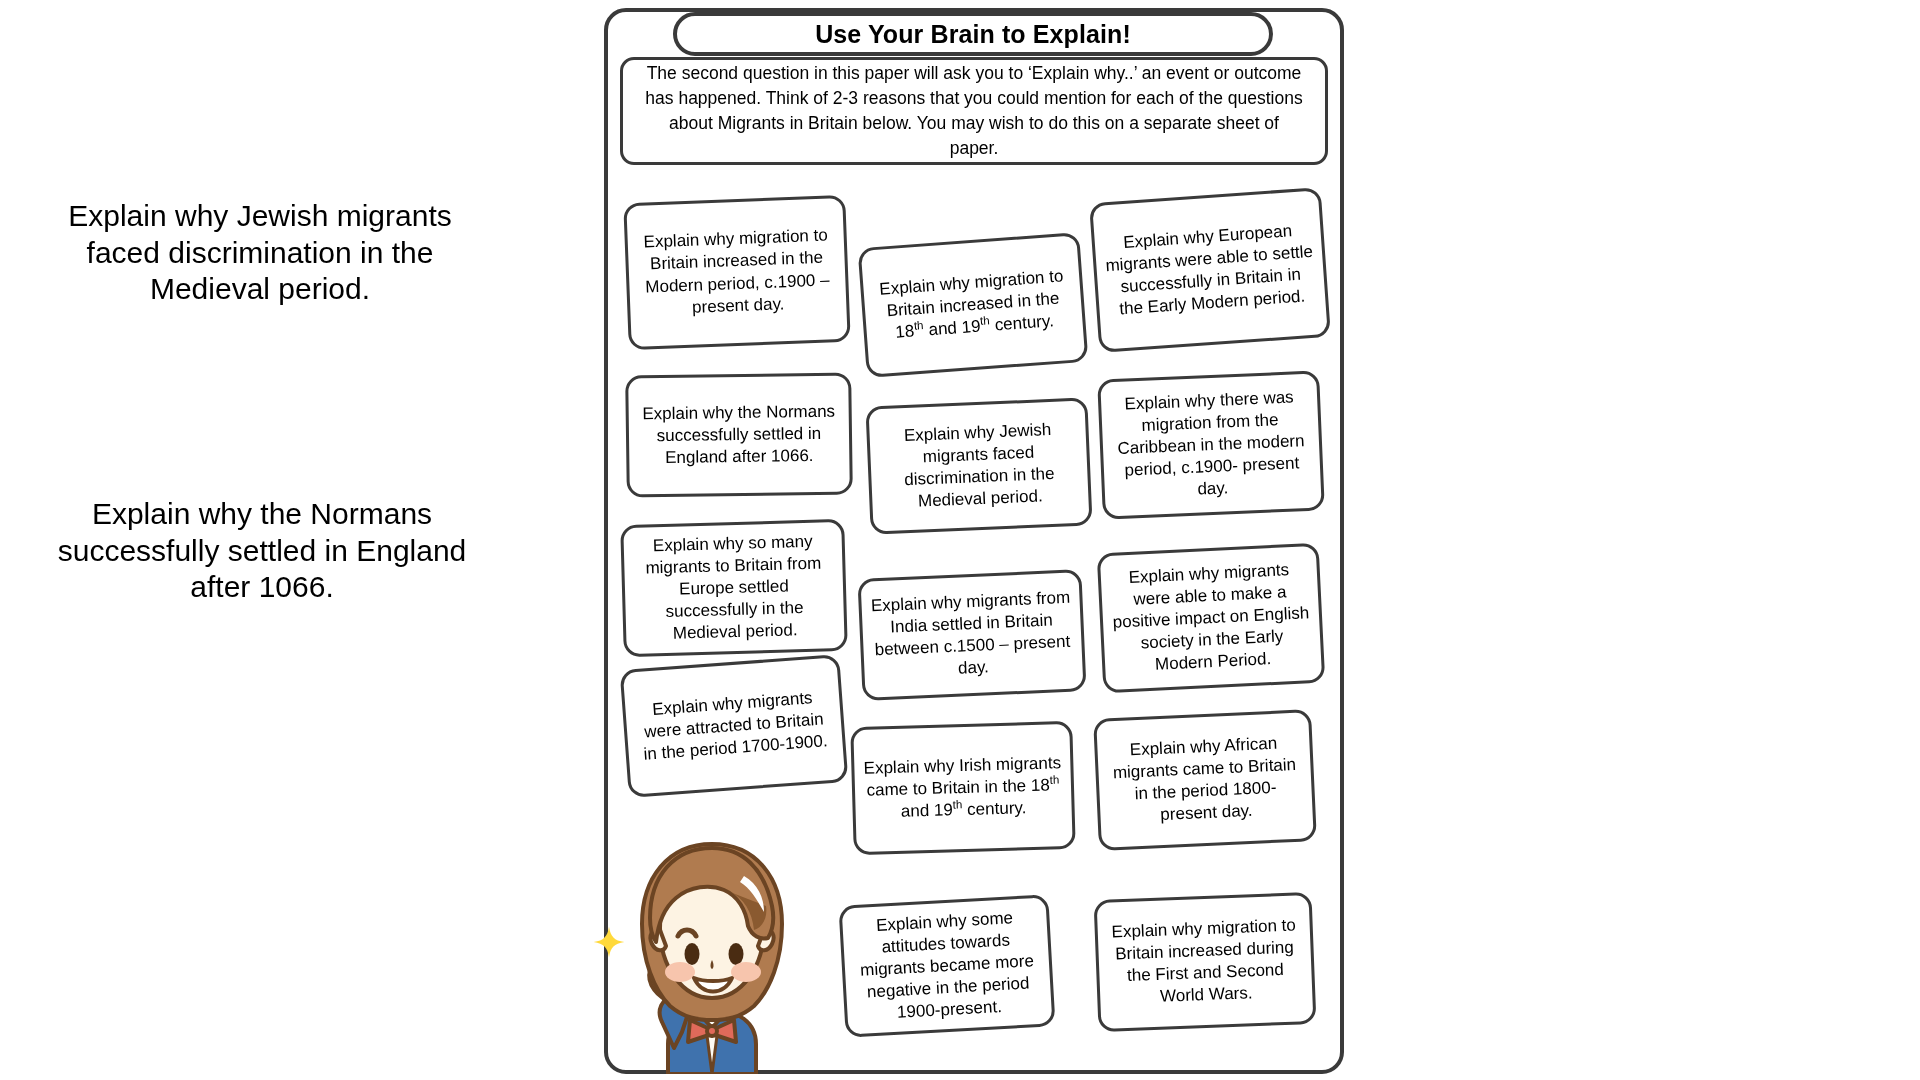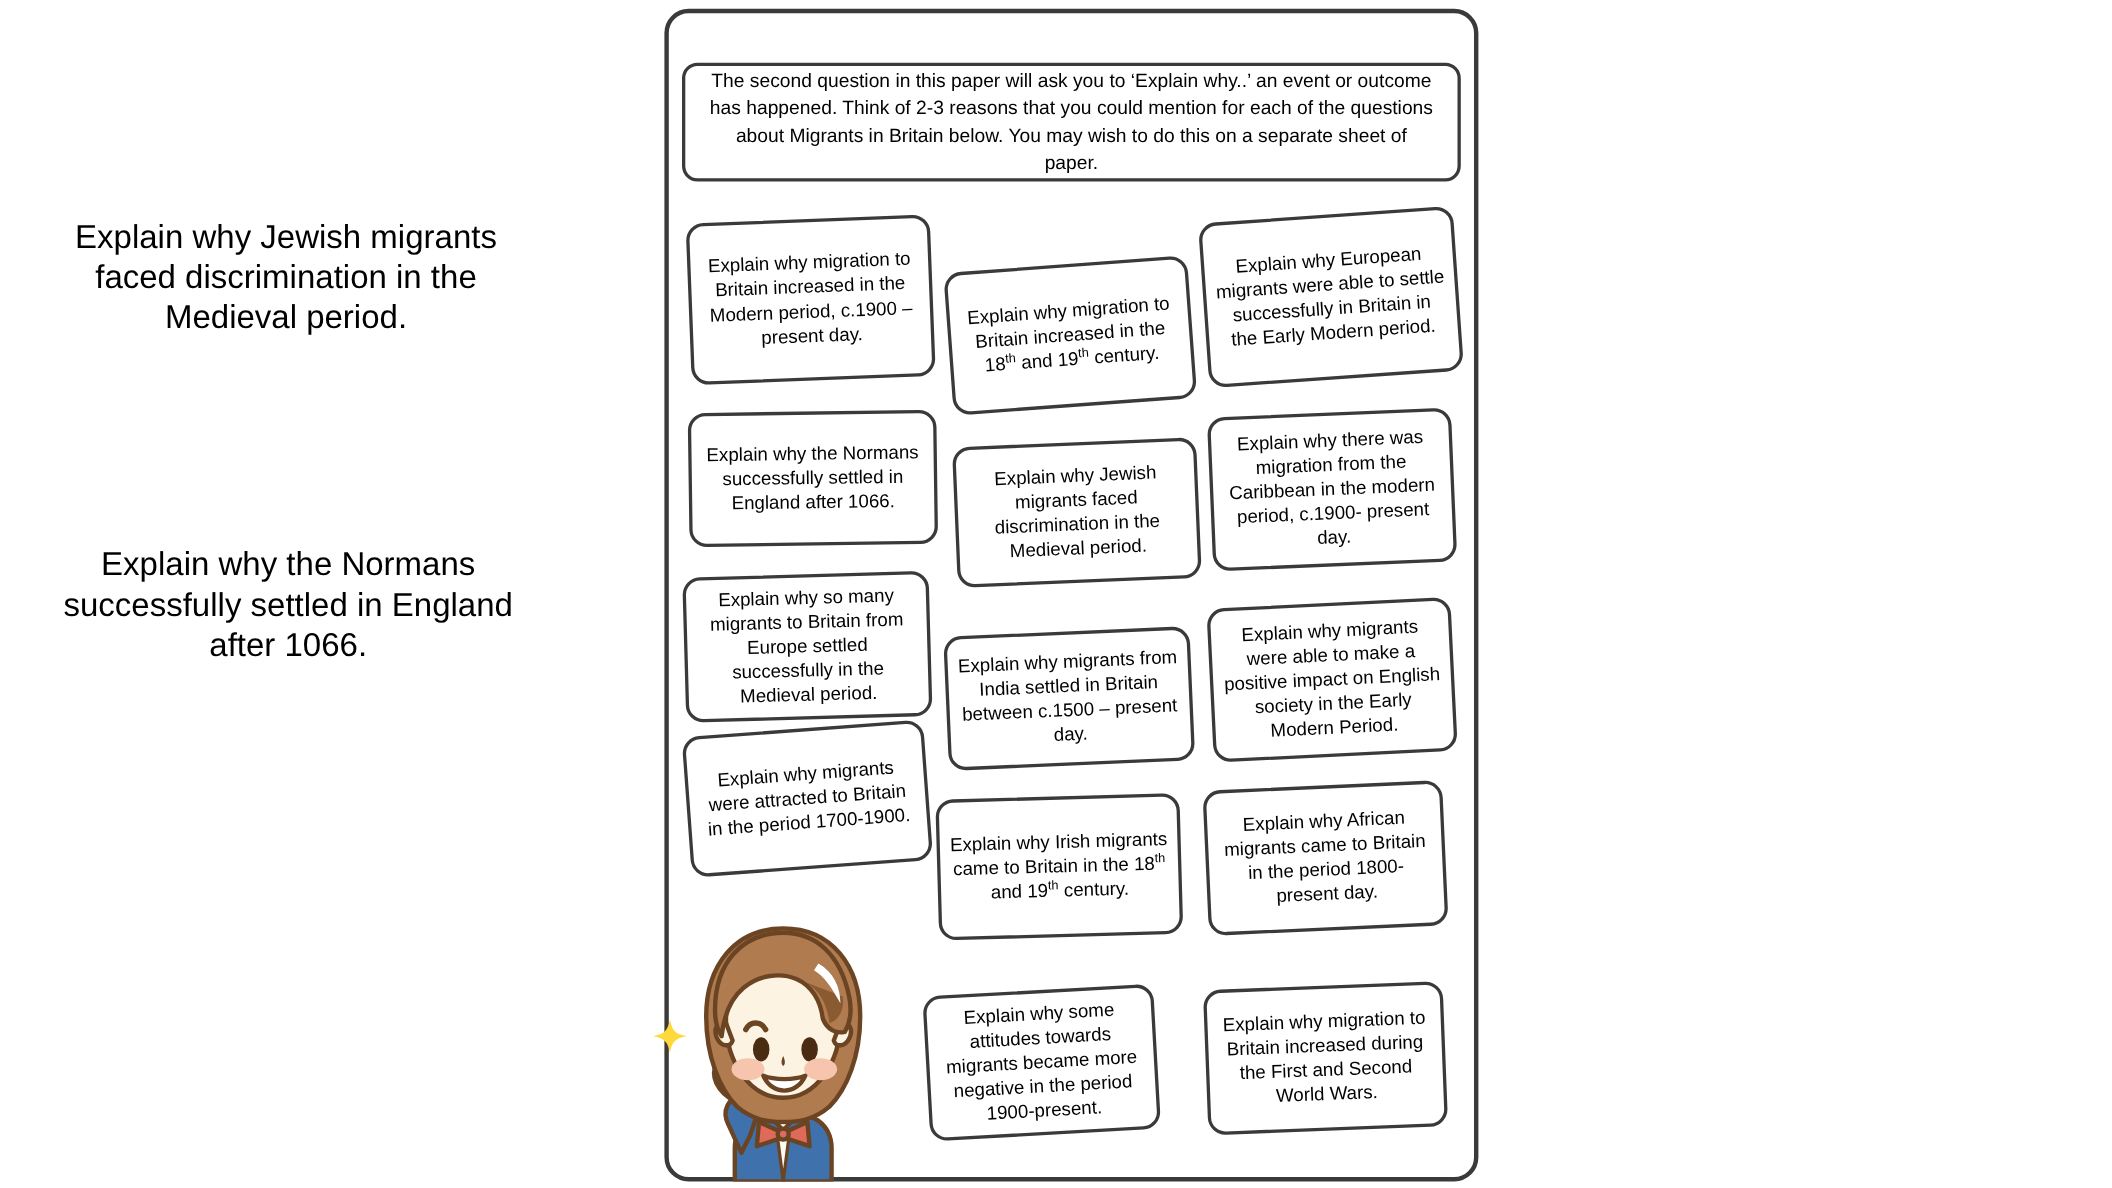--- a/index.html
+++ b/index.html
@@ -130,20 +130,23 @@
 <body>
 
 <div id="stage">
 
   <div id="left-note-1" class="left-note">Explain why Jewish migrants faced discrimination in the Medieval period.</div>
 
   <div id="left-note-2" class="left-note">Explain why the Normans successfully settled in England after 1066.</div>
 
   <div id="poster"></div>
 
+  <div id="title-banner">
+    <span class="title-text">Use Your Brain to Explain!</span>
+  </div>
 
   <div id="intro-box">
     <span class="intro-text">The second question in this paper will ask you to ‘Explain why..’ an event or outcome has happened.  Think of 2-3 reasons that you could mention for each of the questions about Migrants in Britain below. You may wish to do this on a separate sheet of paper.</span>
   </div>
 
   <div class="card" style="left:626px; top:199px; width:222px; height:147px; transform:rotate(-2.2deg);">
     <span class="card-text">Explain why migration to Britain increased in the Modern period, c.1900 – present day.</span>
   </div>
 
   <div class="card" style="left:862px; top:240px; width:222px; height:130px; transform:rotate(-4.2deg);">

